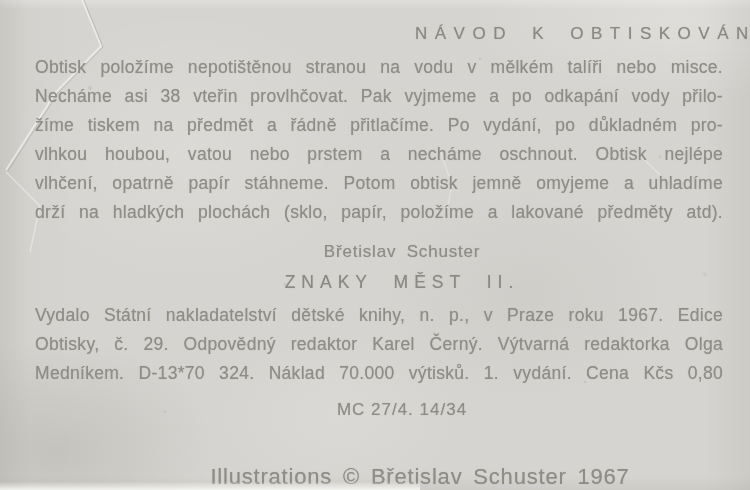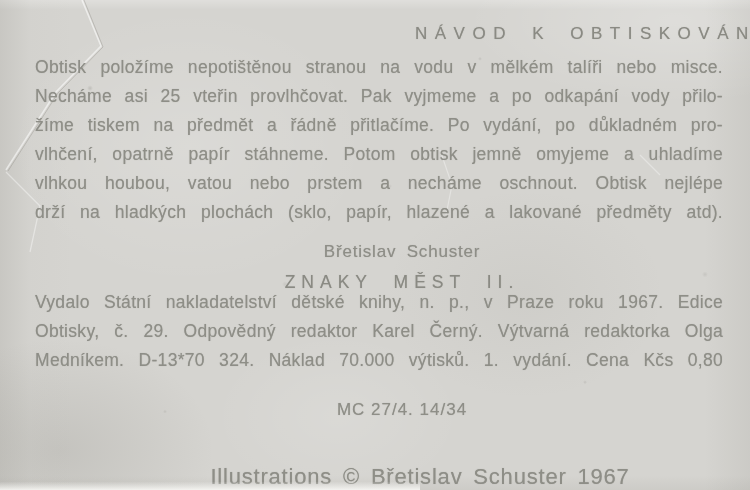--- a/index.html
+++ b/index.html
@@ -82,21 +82,21 @@
   .para {
     left: 35px;
     width: 688px;
     font-size: 17.5px;
     line-height: 29px;
     letter-spacing: 0.3px;
     word-spacing: 2px;
   }
 
   .instructions { top: 53px; }
-  .imprint      { top: 288px; }
+  .imprint      { top: 301px; }
 
   .line {
     text-align: justify;
     text-align-last: justify;
     white-space: nowrap;
   }
 
   .center {
     left: 0;
     width: 750px;
@@ -145,25 +145,25 @@
     <polyline points="84,0 103,47 58,93 8,171" fill="none" stroke="rgba(118,116,108,0.28)" stroke-width="1"></polyline>
     <polyline points="6,172 40,206 30,252" fill="none" stroke="rgba(255,255,255,0.40)" stroke-width="1.3"></polyline>
     <polyline points="440,150 452,185 446,215" fill="none" stroke="rgba(255,255,255,0.35)" stroke-width="1.2"></polyline>
     <polyline points="640,155 660,175" fill="none" stroke="rgba(255,255,255,0.35)" stroke-width="1.2"></polyline>
   </svg>
 
   <h1 class="txt title">NÁVOD K OBTISKOVÁNÍ</h1>
 
   <div class="txt para instructions">
     <div class="line">Obtisk položíme nepotištěnou stranou na vodu v mělkém talíři nebo misce.</div>
-    <div class="line">Necháme asi 25 vteřin provlhčovat. Pak vyjmeme a po odkapání vody přilo-</div>
+    <div class="line">Necháme asi 38 vteřin provlhčovat. Pak vyjmeme a po odkapání vody přilo-</div>
     <div class="line">žíme tiskem na předmět a řádně přitlačíme. Po vydání, po důkladném pro-</div>
+    <div class="line">vlhkou houbou, vatou nebo prstem a necháme oschnout. Obtisk nejlépe</div>
     <div class="line">vlhčení, opatrně papír stáhneme. Potom obtisk jemně omyjeme a uhladíme</div>
-    <div class="line">vlhkou houbou, vatou nebo prstem a necháme oschnout. Obtisk nejlépe</div>
-    <div class="line">drží na hladkých plochách (sklo, papír, hlazené a lakované předměty atd).</div>
+    <div class="line">drží na hladkých plochách (sklo, papír, položíme a lakované předměty atd).</div>
   </div>
 
   <div class="txt center author">Břetislav Schuster</div>
 
   <div class="txt center book-title">ZNAKY MĚST II.</div>
 
   <div class="txt para imprint">
     <div class="line">Vydalo Státní nakladatelství dětské knihy, n. p., v Praze roku 1967. Edice</div>
     <div class="line">Obtisky, č. 29. Odpovědný redaktor Karel Černý. Výtvarná redaktorka Olga</div>
     <div class="line">Medníkem. D-13*70 324. Náklad 70.000 výtisků. 1. vydání. Cena Kčs 0,80</div>

